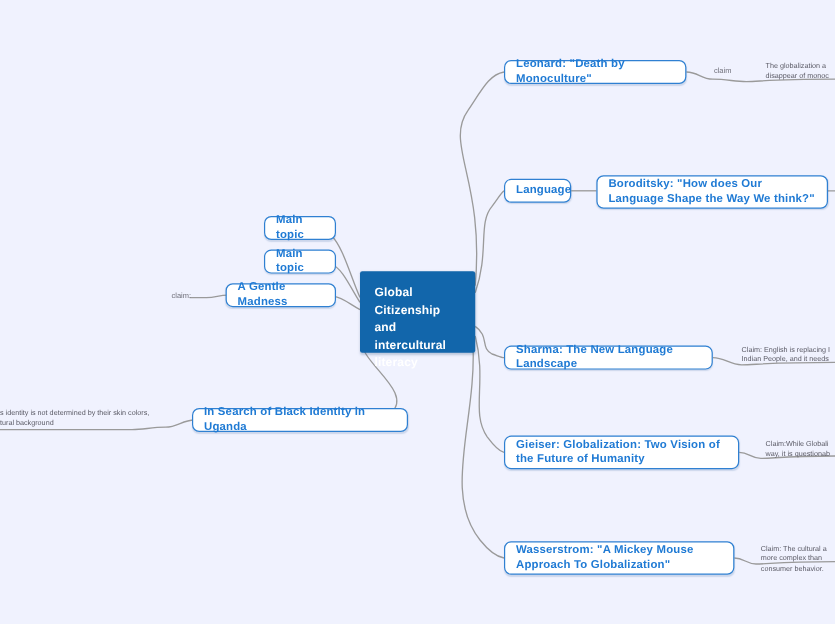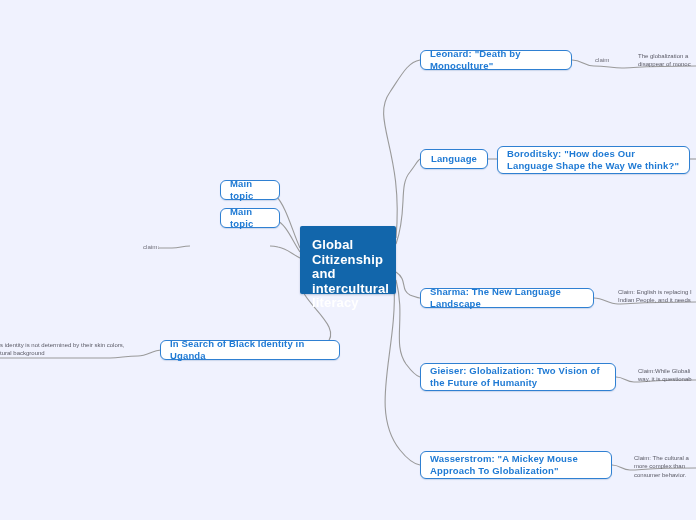--- a/index.html
+++ b/index.html
@@ -41,21 +41,21 @@
     display: flex;
     align-items: center;
     padding: 4px 9px;
     box-shadow: 0 1px 1px rgba(40,90,150,0.18);
   }
   .node.central {
     background: #1266ab;
     border: none;
     border-radius: 2px;
     color: #ffffff;
-    font-size: 13px;
+    font-size: 10px;
     line-height: 14.5px;
     align-items: flex-start;
     padding: 12px 12px;
     box-shadow: 0 1px 2px rgba(30,70,120,0.25);
   }
   .leaf-text {
     position: absolute;
     color: #5b5b66;
     font-size: 6px;
     line-height: 8.4px;
@@ -109,30 +109,33 @@
   </div>
 
   <div class="node" style="left:220px; top:180px; width:60px; height:20px; justify-content:center;">
     <span>Main topic</span>
   </div>
 
   <div class="node" style="left:220px; top:208px; width:60px; height:20px; justify-content:center;">
     <span>Main topic</span>
   </div>
 
+  <div class="node" style="left:188px; top:236px; width:92px; height:20px; justify-content:center;">
+    <span>A Gentle Madness</span>
+  </div>
 
   <div class="node" style="left:160px; top:340px; width:180px; height:20px; justify-content:center;">
     <span>In Search of Black Identity in Uganda</span>
   </div>
 
   <div class="node" style="left:420px; top:50px; width:152px; height:20px; justify-content:center;">
     <span>Leonard: "Death by Monoculture"</span>
   </div>
 
-  <div class="node" style="left:420px; top:149px; width:68px; height:20px; justify-content:center;">
+  <div class="node" style="left:420px; top:149px; width:56px; height:20px; ">
     <span>Language</span>
   </div>
 
   <div class="node" style="left:497px; top:146px; width:193px; height:28px;">
     <span>Boroditsky: "How does Our Language Shape the Way We think?"</span>
   </div>
 
   <div class="node" style="left:420px; top:288px; width:174px; height:20px; justify-content:center;">
     <span>Sharma: The New Language Landscape</span>
   </div>

